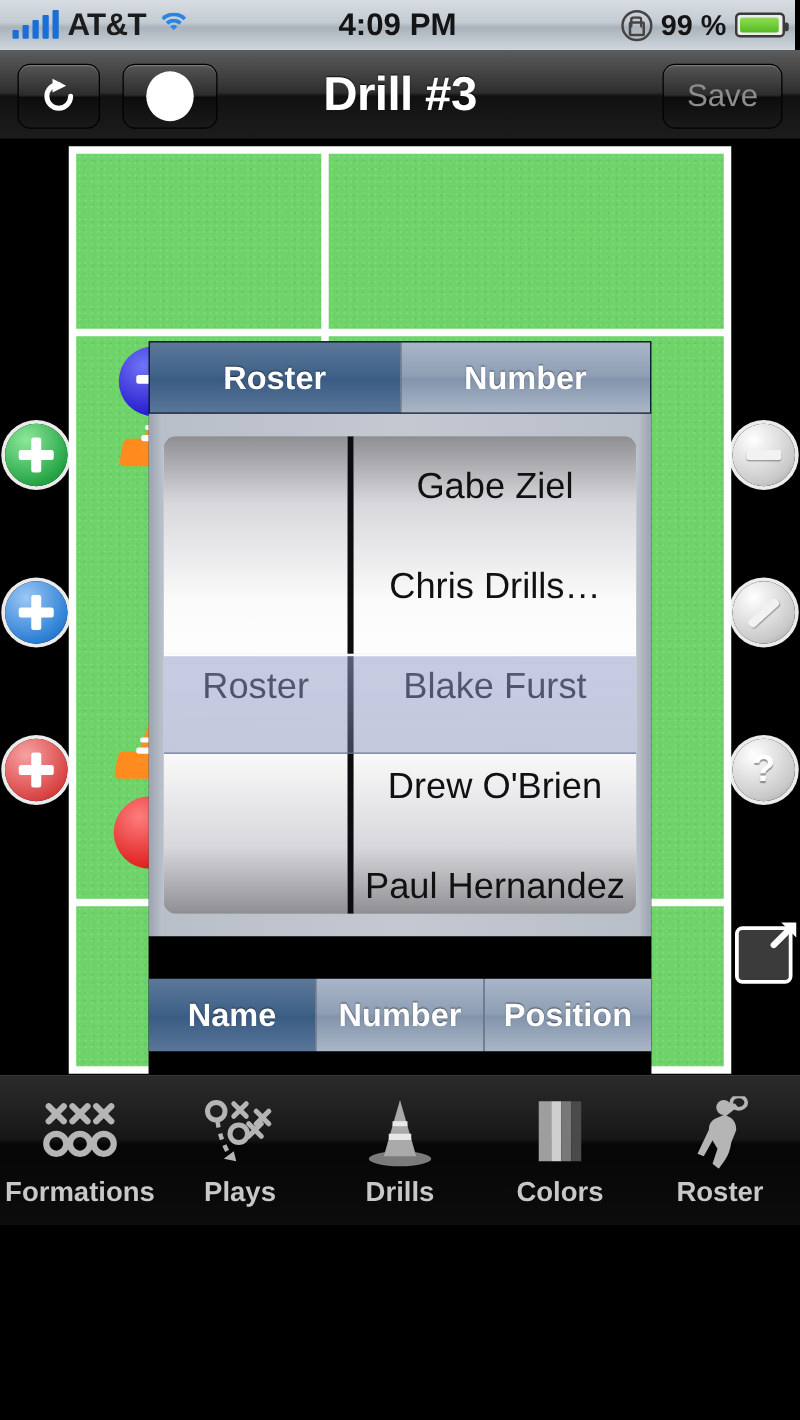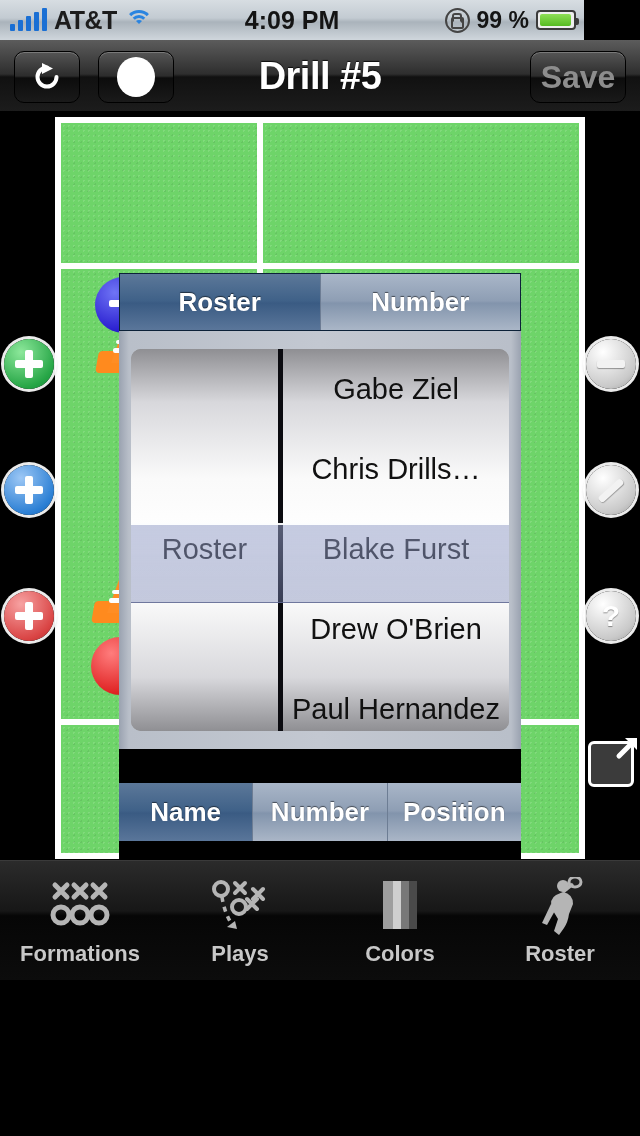--- a/index.html
+++ b/index.html
@@ -6,21 +6,21 @@
   html, body {
     width: 640px; height: 1136px;
     background: #000;
     font-family: "Liberation Sans", sans-serif;
     overflow: hidden;
   }
   #app { position: relative; width: 640px; height: 1136px; background: #000; }
 
   
   .statusbar {
-    position: absolute; top: 0; left: 0; width: 584px; height: 40px;
+    position: absolute; top: 0; left: 0; width: 636px; height: 40px;
     background: linear-gradient(to bottom, #d7dde2 0%, #c3cbd2 45%, #aab3bb 55%, #cfd6dc 100%);
     display: flex; align-items: center;
   }
   .sb-left { display: flex; align-items: flex-end; gap: 7px; padding-left: 10px; height: 40px; }
   .bars { display: flex; align-items: flex-end; gap: 3px; height: 22px; padding-bottom: 9px; }
   .bars i { display: block; width: 5px; background: #1a6fd4; border-radius: 1px; }
   .bars i:nth-child(1) { height: 7px; }
   .bars i:nth-child(2) { height: 11px; }
   .bars i:nth-child(3) { height: 15px; }
   .bars i:nth-child(4) { height: 19px; }
@@ -60,21 +60,21 @@
   .nav-btn {
     position: absolute; top: 11px; height: 52px;
     border-radius: 10px; border: 1px solid #000;
     background: linear-gradient(to bottom, #555 0%, #2c2c2c 48%, #0c0c0c 52%, #1a1a1a 100%);
     box-shadow: inset 0 1px 0 rgba(255,255,255,0.22);
     display: flex; align-items: center; justify-content: center; cursor: pointer;
   }
   .nav-btn.redo { left: 14px; width: 66px; }
   .nav-btn.ball { left: 98px; width: 76px; }
   .nav-btn.save { right: 14px; width: 96px; }
-  .save-lbl { color: #8d8d8d; font-size: 32px; font-weight: bold; }
+  .save-lbl { color: #8d8d8d; font-size: 25px; font-weight: normal; }
   .ball-dot { width: 38px; height: 40px; border-radius: 50%; background: #fff; }
   .nav-title {
     position: absolute; left: 0; right: 0; top: 0; height: 72px;
     line-height: 72px; text-align: center; color: #fff;
     font-size: 38px; font-weight: bold; letter-spacing: -0.5px;
     text-shadow: 0 -1px 1px rgba(0,0,0,0.8);
   }
 
   
   .canvas { position: absolute; top: 113px; left: 0; width: 640px; height: 750px; background: #000; }
@@ -236,21 +236,21 @@
   <div class="navbar">
     <div class="nav-btn redo">
       <svg width="34" height="34" viewBox="0 0 34 34">
         <path d="M17 7.5 A9.5 9.5 0 1 0 26.5 17" fill="none" stroke="#fff" stroke-width="4" stroke-linecap="round"></path>
         <polygon points="12,3 23,8.5 12,14" fill="#fff"></polygon>
       </svg>
     </div>
     <div class="nav-btn ball">
       <div class="ball-dot"></div>
     </div>
-    <div class="nav-title">Drill #5</div>
+    <div class="nav-title">Drill #3</div>
     <div class="nav-btn save">
       <span class="save-lbl">Save</span>
     </div>
   </div>
 
   <div class="canvas">
     <div class="field">
       <div class="turf t1"></div>
       <div class="turf t2"></div>
       <div class="turf t3"></div>
@@ -376,20 +376,31 @@
           <path d="M44 12 l10 10 M54 12 l-10 10" stroke="#b5b5b5" stroke-width="4" stroke-linecap="round"></path>
           <circle cx="30" cy="30" r="7" fill="none" stroke="#b5b5b5" stroke-width="4"></circle>
           <path d="M13 20 q2 14 9 26" stroke="#b5b5b5" stroke-width="3.5" fill="none" stroke-dasharray="5 5"></path>
           <polygon points="18,50 26,44 28,52" fill="#b5b5b5"></polygon>
           <path d="M38 22 l10 10 M48 22 l-10 10" stroke="#b5b5b5" stroke-width="4" stroke-linecap="round"></path>
         </svg>
       </div>
       <div class="tab-lbl">Plays</div>
     </div>
 
+    <div class="tab">
+      <div class="tab-icon">
+        <svg width="54" height="58" viewBox="0 0 54 58">
+          <ellipse cx="27" cy="50" rx="25" ry="6" fill="#7b7b7b"></ellipse>
+          <polygon points="27,3 40,48 14,48" fill="#aaaaaa"></polygon>
+          <rect x="18" y="30" width="18" height="5" fill="#e8e8e8"></rect>
+          <rect x="21" y="20" width="12" height="4" fill="#e8e8e8"></rect>
+        </svg>
+      </div>
+      <div class="tab-lbl">Drills</div>
+    </div>
 
     <div class="tab">
       <div class="tab-icon">
         <svg width="46" height="58" viewBox="0 0 46 58">
           <rect x="6" y="4" width="10" height="48" fill="#9e9e9e"></rect>
           <rect x="16" y="4" width="8" height="48" fill="#cfcfcf"></rect>
           <rect x="24" y="4" width="8" height="48" fill="#787878"></rect>
           <rect x="32" y="4" width="8" height="48" fill="#4a4a4a"></rect>
         </svg>
       </div>

